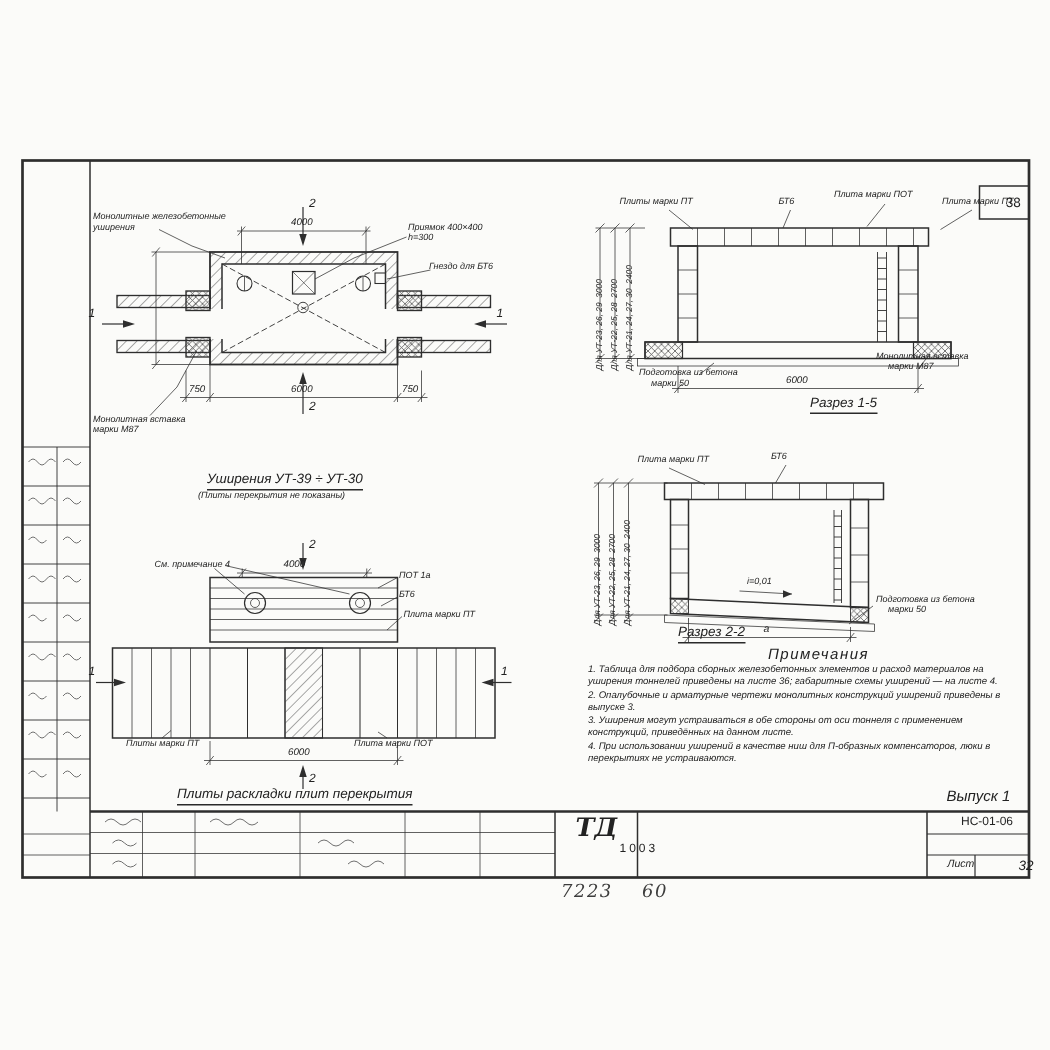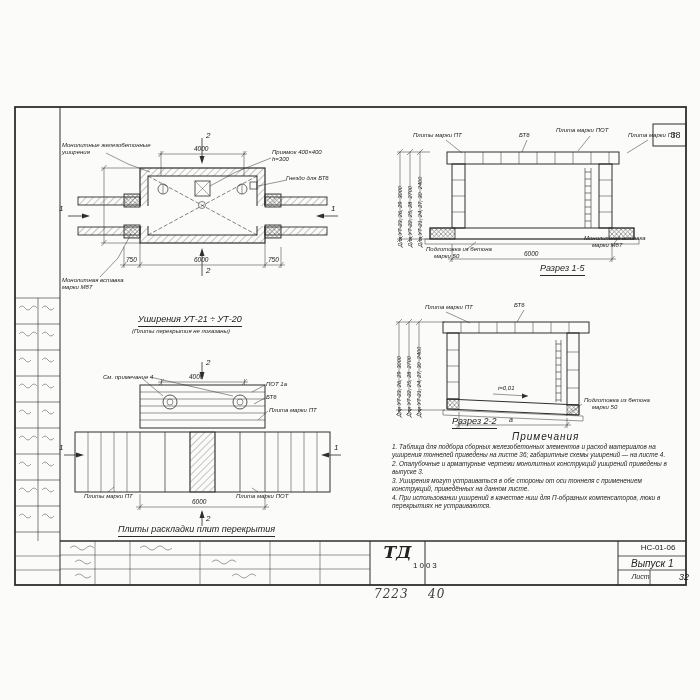--- a/index.html
+++ b/index.html
@@ -401,21 +401,21 @@
 <div class="lbl s6" style="left:62px;top:277px">Монолитная вставка</div>
 <div class="lbl s6" style="left:62px;top:284px">марки М87</div>
 <div class="lbl" style="left:194px;top:145px">4000</div>
 <div class="lbl" style="left:126px;top:256px">750</div>
 <div class="lbl" style="left:194px;top:256px">6000</div>
 <div class="lbl" style="left:268px;top:256px">750</div>
 <div class="lbl s8" style="left:206px;top:131px">2</div>
 <div class="lbl s8" style="left:206px;top:266px">2</div>
 <div class="lbl s8" style="left:59px;top:204px">1</div>
 <div class="lbl s8" style="left:331px;top:204px">1</div>
-<div class="lbl s9 u" style="left:138px;top:314px">Уширения УТ-21 ÷ УТ-20</div>
+<div class="lbl s9 u" style="left:138px;top:314px">Уширения УТ-39 ÷ УТ-30</div>
 <div class="lbl s6" style="left:132px;top:328px">(Плиты перекрытия не показаны)</div>
 
 <div class="lbl s6" style="left:413px;top:132px">Плиты марки ПТ</div>
 <div class="lbl s6" style="left:519px;top:132px">БТ6</div>
 <div class="lbl s6" style="left:556px;top:127px">Плита марки ПОТ</div>
 <div class="lbl s6" style="left:628px;top:132px">Плита марки ПТ</div>
 <div class="lbl s55 rot" style="left:397px;top:247px;width:96px">
   <span>Для УТ-23, 26, 29</span>&nbsp;&nbsp;<span>3000</span>
 </div>
 <div class="lbl s55 rot" style="left:407px;top:247px;width:96px">
@@ -468,20 +468,20 @@
   <div class="notes-item">2. Опалубочные и арматурные чертежи монолитных конструкций уширений приведены в выпуске 3.</div>
   <div class="notes-item">3. Уширения могут устраиваться в обе стороны от оси тоннеля с применением конструкций, приведённых на данном листе.</div>
   <div class="notes-item">4. При использовании уширений в качестве ниш для П-образных компенсаторов, люки в перекрытиях не устраиваются.</div>
 </div>
 
 <div class="lbl c" style="left:371px;top:544px;width:41px">
   <div class="logo-top">ТД</div>
   <div class="logo-bot">1003</div>
 </div>
 <div class="lbl s8 c" style="left:619px;top:543px;width:66px;font-style:normal">НС-01-06</div>
-<div class="lbl s75 c" style="left:619px;top:558px;width:52px">Выпуск 1</div>
+<div class="lbl s75 c" style="left:619px;top:526px;width:52px">Выпуск 1</div>
 <div class="lbl s7 c" style="left:619px;top:573px;width:31px">Лист</div>
 <div class="lbl s9 c" style="left:651px;top:572px;width:54px">32</div>
 <div class="lbl s9 c" style="left:653px;top:130px;width:33px;font-style:normal">38</div>
 <div class="hand" style="position:absolute;left:374px;top:587px">7223</div>
-<div class="hand" style="position:absolute;left:428px;top:587px">40</div>
+<div class="hand" style="position:absolute;left:428px;top:587px">60</div>
 
 </div>
 
 </body></html>

